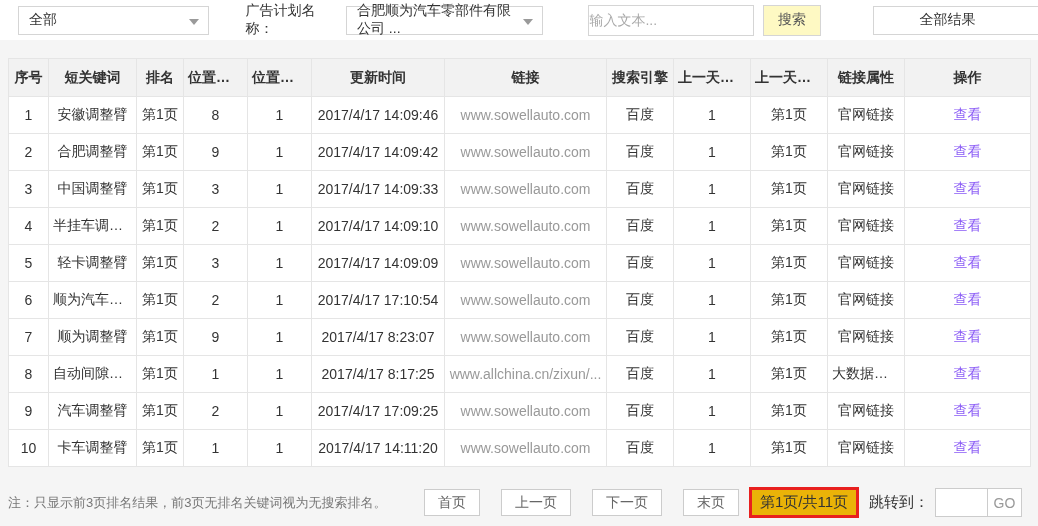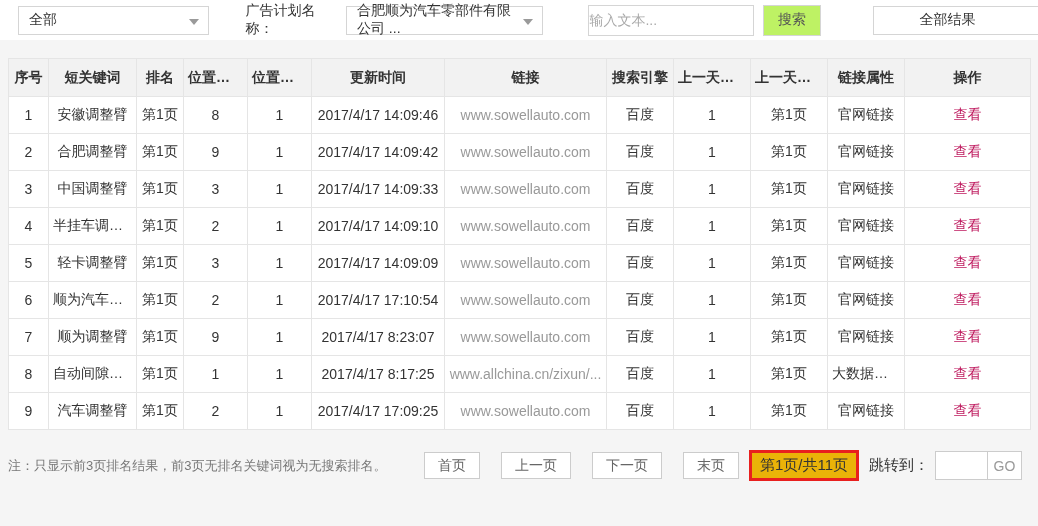--- a/index.html
+++ b/index.html
@@ -27,36 +27,36 @@
   .sel-plan { width:200px; margin-left:4px; }
   .sel-result { width:167px; border-right:none; }
   .plan-label { margin-left:37px; color:#333; }
   .text-input {
     height:31px; border:1px solid #d5d5d5; background:#fff; padding:0 0;
     font-family:inherit; font-size:14px; color:#333; outline:none;
   }
   .text-input::placeholder { color:#aaa; }
   .inp-search { width:166px; margin-left:45px; }
   .btn {
-    height:31px; border:1px solid #d5d5d5; background:#bef264; color:#555;
+    height:31px; border:1px solid #d5d5d5; background:#fef9c3; color:#555;
     font-family:inherit; font-size:14px; cursor:pointer;
   }
   .btn-search { width:58px; margin-left:9px; }
   .sel-result { margin-left:52px;padding-left:46px; }
   
   .table-wrap { margin:18px 8px 0 8px; background:#fff; }
   table { border-collapse:collapse; width:1022px; table-layout:fixed; }
   th, td {
     border:1px solid #e5e5e5; text-align:center; height:37px;
     overflow:hidden; white-space:nowrap; text-overflow:ellipsis; padding:0 4px;
   }
   th { background:#f2f2f2; font-weight:bold; color:#333; height:38px; }
   td { color:#333; background:#fff; }
   td.link-cell { color:#999; }
-  td.action-cell a { color:#be185d; text-decoration:none; cursor:pointer; }
+  td.action-cell a { color:#8b5cf6; text-decoration:none; cursor:pointer; }
   .c0{width:40px}.c1{width:88px}.c2{width:47px}.c3{width:64px}.c4{width:64px}
   .c5{width:133px}.c6{width:162px}.c7{width:67px}.c8{width:77px}.c9{width:77px}
   .c10{width:77px}.c11{width:126px}
   
   .footer {
     display:flex; align-items:center; margin-top:20px; padding:0 16px 0 8px;
   }
   .note { color:#777; font-size:13px; flex:0 0 auto; }
   .pager { margin-left:auto; display:flex; align-items:center; }
   .page-btn {
@@ -252,20 +252,34 @@
           <td>2</td>
           <td>1</td>
           <td>2017/4/17 17:09:25</td>
           <td class="link-cell">www.sowellauto.com</td>
           <td>百度</td>
           <td>1</td>
           <td>第1页</td>
           <td>官网链接</td>
           <td class="action-cell"><a>查看</a></td>
         </tr>
+        <tr>
+          <td>10</td>
+          <td>卡车调整臂</td>
+          <td>第1页</td>
+          <td>1</td>
+          <td>1</td>
+          <td>2017/4/17 14:11:20</td>
+          <td class="link-cell">www.sowellauto.com</td>
+          <td>百度</td>
+          <td>1</td>
+          <td>第1页</td>
+          <td>官网链接</td>
+          <td class="action-cell"><a>查看</a></td>
+        </tr>
       </tbody>
   </table>
 </div>
 
 <div class="footer">
   <span class="note">注：只显示前3页排名结果，前3页无排名关键词视为无搜索排名。</span>
   <div class="pager">
     <span id="pager-buttons"><button class="page-btn">首页</button><button class="page-btn">上一页</button><button class="page-btn">下一页</button><button class="page-btn">末页</button></span>
     <span class="current-page">第1页/共11页</span>
     <span class="jump-label">跳转到：</span>

